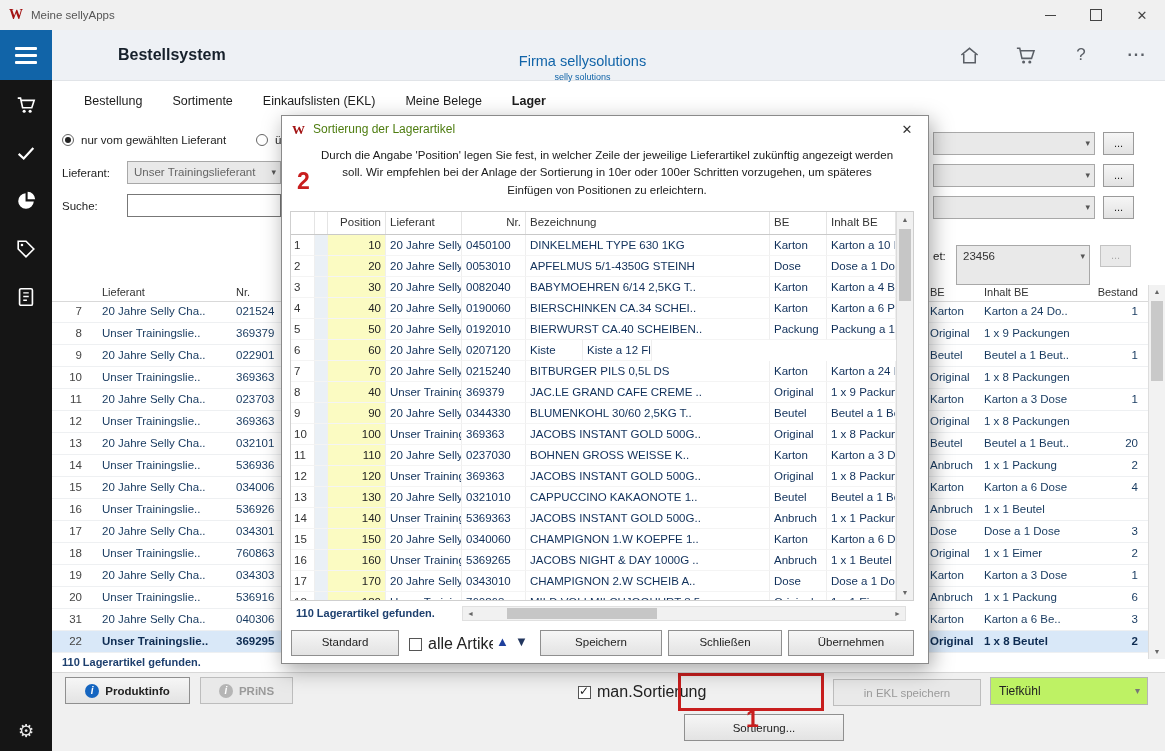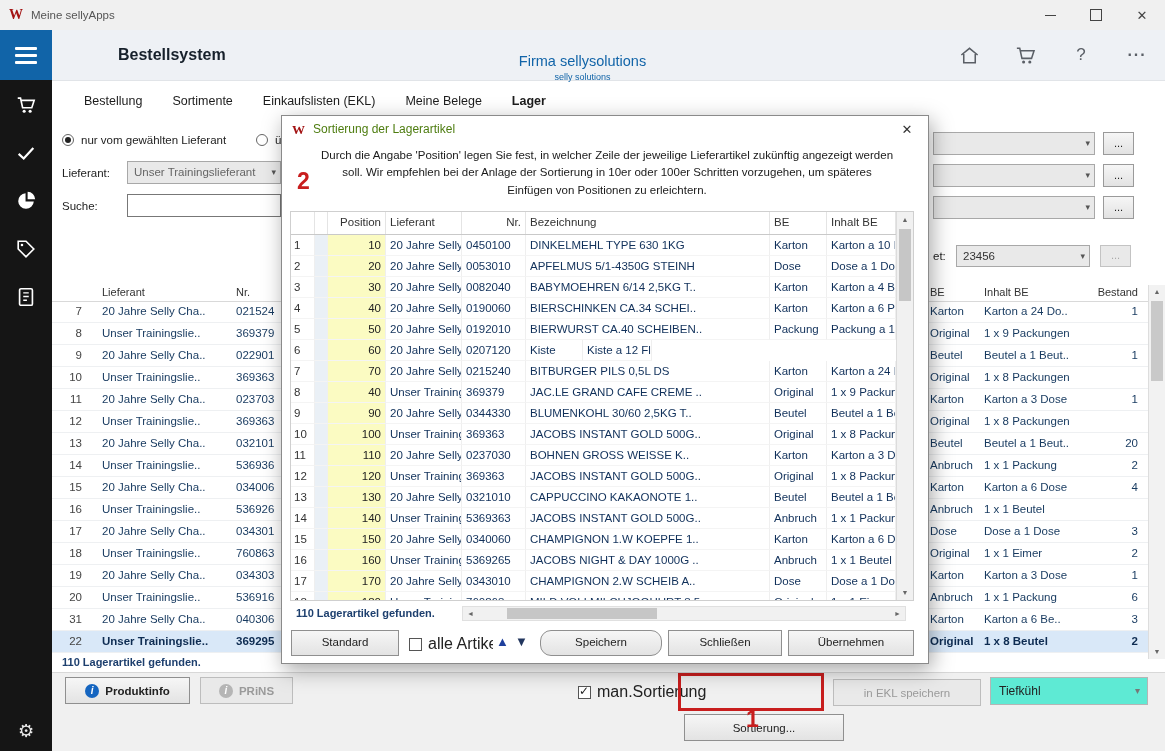--- a/index.html
+++ b/index.html
@@ -55,21 +55,21 @@
   .combo .arr{position:absolute;right:4px;top:0;line-height:21px;font-size:9px;color:#555;}
   .combo-lieferant{left:127px;top:161px;width:154px;height:23px;}
   .input-suche{position:absolute;left:127px;top:194px;width:154px;height:23px;background:#fff;border:1px solid #777;box-sizing:border-box;}
   .rcombo1{left:933px;top:132px;width:162px;height:23px;}
   .rcombo2{left:933px;top:164px;width:162px;height:23px;}
   .rcombo3{left:933px;top:196px;width:162px;height:23px;}
   .dots-btn{position:absolute;left:1103px;width:31px;height:23px;background:linear-gradient(#f6f6f6,#e2e2e2);
     border:1px solid #9a9a9a;text-align:center;line-height:20px;font-size:11px;color:#222;box-sizing:border-box;cursor:pointer;}
   .dots1{top:132px;} .dots2{top:164px;} .dots3{top:196px;}
   .lab-et{left:933px;top:250px;}
-  .combo-et{left:956px;top:245px;width:134px;height:22px;color:#333;line-height:20px;}
+  .combo-et{left:956px;top:245px;width:134px;height:40px;color:#333;line-height:20px;}
   .dots4{left:1100px;top:245px;height:22px;color:#aaa;background:#e9e9e9;border-color:#c3c3c3;line-height:19px;cursor:default;}
 
   
   .stock{position:absolute;left:52px;top:285px;right:0;height:374px;}
   .stock-header{position:absolute;left:0;top:0;right:17px;height:16px;border-bottom:1px solid #d9d9d9;font-size:11px;color:#333;}
   .sh{position:absolute;top:0;line-height:15px;white-space:nowrap;overflow:hidden;}
   .stock-body{position:absolute;left:0;top:16px;right:17px;bottom:0;overflow:hidden;}
   .srow{position:relative;height:21px;border-bottom:1px solid #eef0f2;font-size:11.5px;color:var(--table-navy,#16395f);cursor:default;}
   .srow.sel{background:var(--selection-blue,#d9e8f8);font-weight:bold;color:#0e2c52;}
   .sc{position:absolute;top:0;height:21px;line-height:21px;white-space:nowrap;overflow:hidden;}
@@ -97,21 +97,21 @@
   .btn-prins{left:148px;top:4px;width:93px;height:27px;font-weight:bold;}
   .info-icon{width:14px;height:14px;border-radius:50%;background:#1565c0;color:#fff;font-size:10px;font-weight:bold;
     font-style:italic;display:flex;align-items:center;justify-content:center;flex:0 0 auto;}
   .info-icon.gray{background:#b5b5b5;}
   .chk-group{position:absolute;display:flex;align-items:center;gap:6px;font-size:16px;color:#222;}
   .chk-man{left:526px;top:10px;}
   .checkbox{width:13px;height:13px;border:1px solid #555;background:#fff;position:relative;box-sizing:border-box;flex:0 0 auto;}
   .checkbox.checked::after{content:"✓";position:absolute;left:0px;top:-3px;font-size:12px;font-weight:bold;color:#222;}
   .btn-sortierung{left:632px;top:6px;width:160px;height:27px;margin-top:35px;}
   .btn-ekl{left:781px;top:6px;width:148px;height:27px;}
-  .combo-tk{position:absolute;left:938px;top:4px;width:158px;height:28px;background:#5eead4;border:1px solid #b5b5b5;
+  .combo-tk{position:absolute;left:938px;top:4px;width:158px;height:28px;background:#bef264;border:1px solid #b5b5b5;
     box-sizing:border-box;font-size:12px;color:#222;line-height:26px;padding:0 20px 0 8px;cursor:pointer;}
   .combo-tk .arr{position:absolute;right:7px;top:0;line-height:26px;font-size:10px;color:#777;}
   .red-box{position:absolute;left:626px;top:0px;width:146px;height:38px;border:3px solid var(--annotation-red,#c81e1e);
     box-sizing:border-box;pointer-events:none;z-index:40;}
   .ann{position:absolute;font-weight:bold;color:var(--annotation-red,#c81e1e);z-index:100;font-size:23px;}
   .ann-1{left:694px;top:33px;}
 
   
   .dialog{position:absolute;left:281px;top:115px;width:648px;height:549px;background:#fff;border:1px solid #8a8a8a;
     box-shadow:3px 6px 20px rgba(0,0,0,.35);z-index:50;box-sizing:border-box;}
@@ -143,21 +143,21 @@
   .dh-arrow{position:absolute;top:0;width:15px;height:13px;text-align:center;font-size:7px;color:#666;line-height:13px;}
   .dh-left{left:0;} .dh-right{right:0;}
   .dh-thumb{position:absolute;top:1px;height:11px;left:10%;width:34%;background:#c6c6c6;}
   .dlg-btn{position:absolute;top:514px;height:26px;box-sizing:border-box;background:linear-gradient(#f6f6f6,#e3e3e3);
     border:1px solid #8f8f8f;font-size:11.5px;color:#222;text-align:center;line-height:23px;cursor:pointer;}
   .b-standard{left:9px;width:108px;}
   .dlg-chk{left:127px;top:519px;width:84px;overflow:hidden;white-space:nowrap;}
   .tri{position:absolute;top:516px;font-size:13px;cursor:pointer;line-height:20px;}
   .tri-up{left:214px;color:#1e3f9c;}
   .tri-down{left:233px;color:#22365e;}
-  .b-speichern{left:258px;width:122px;border-radius:11px;}
+  .b-speichern{left:258px;width:122px;}
   .b-schliessen{left:386px;width:114px;}
   .b-uebernehmen{left:506px;width:126px;}
 </style>
 </head>
 <body>
 
 <div class="screen">
 
   <div class="titlebar">
     <span class="tb-logo">W</span>

